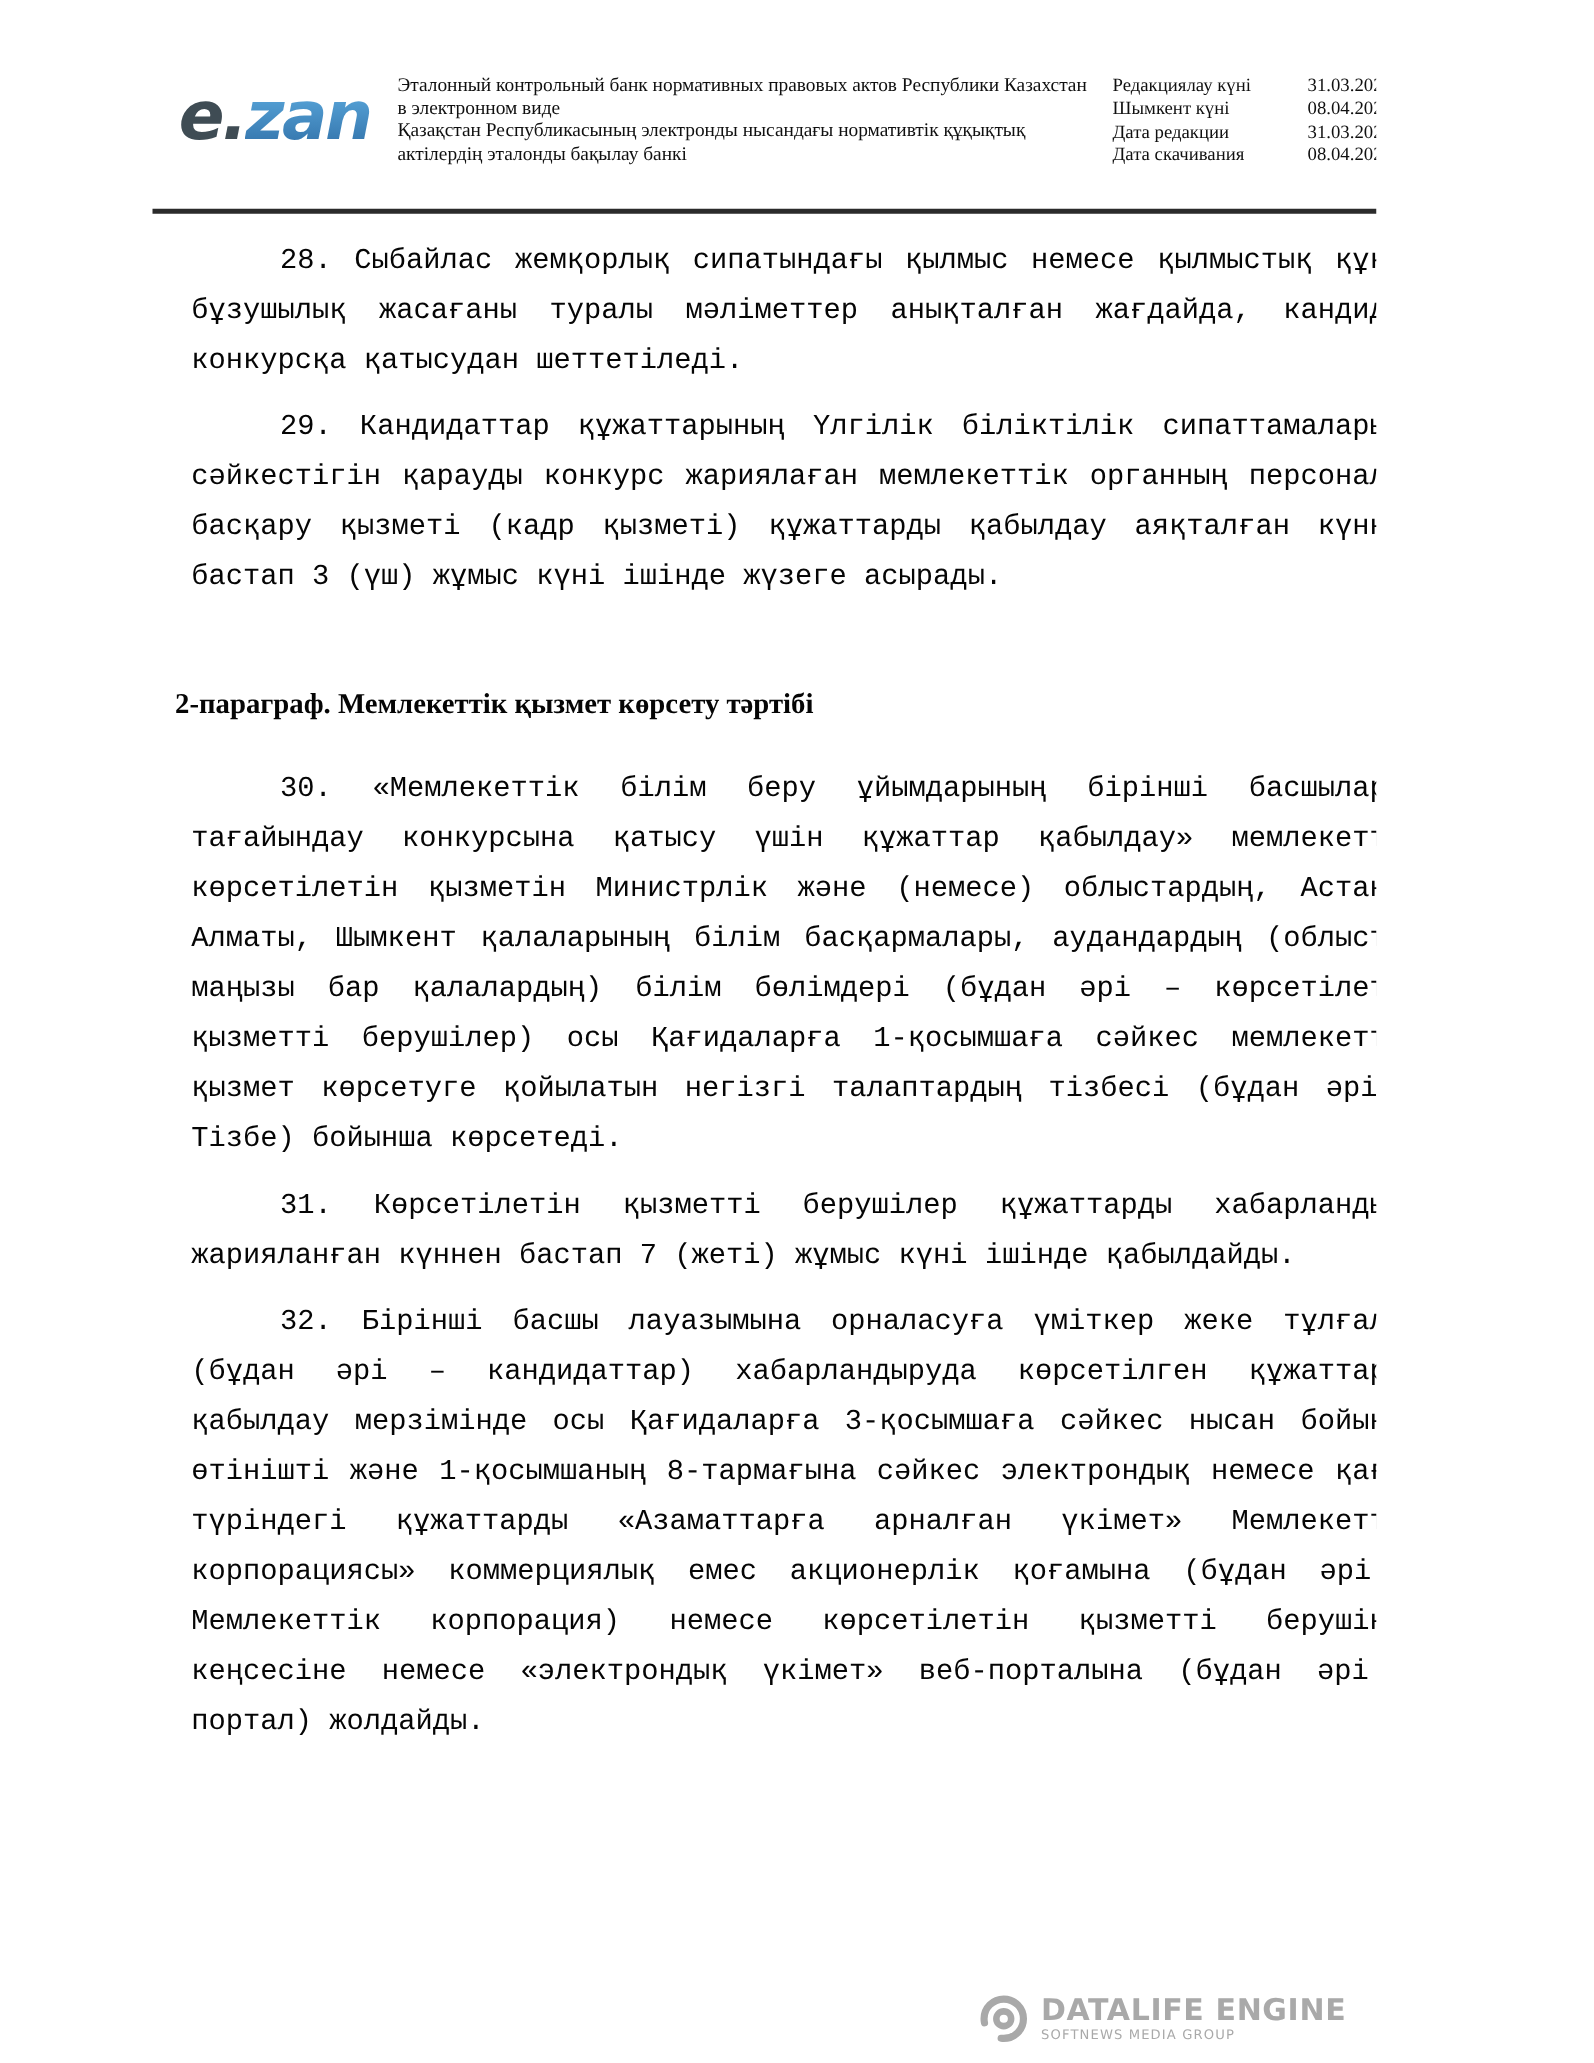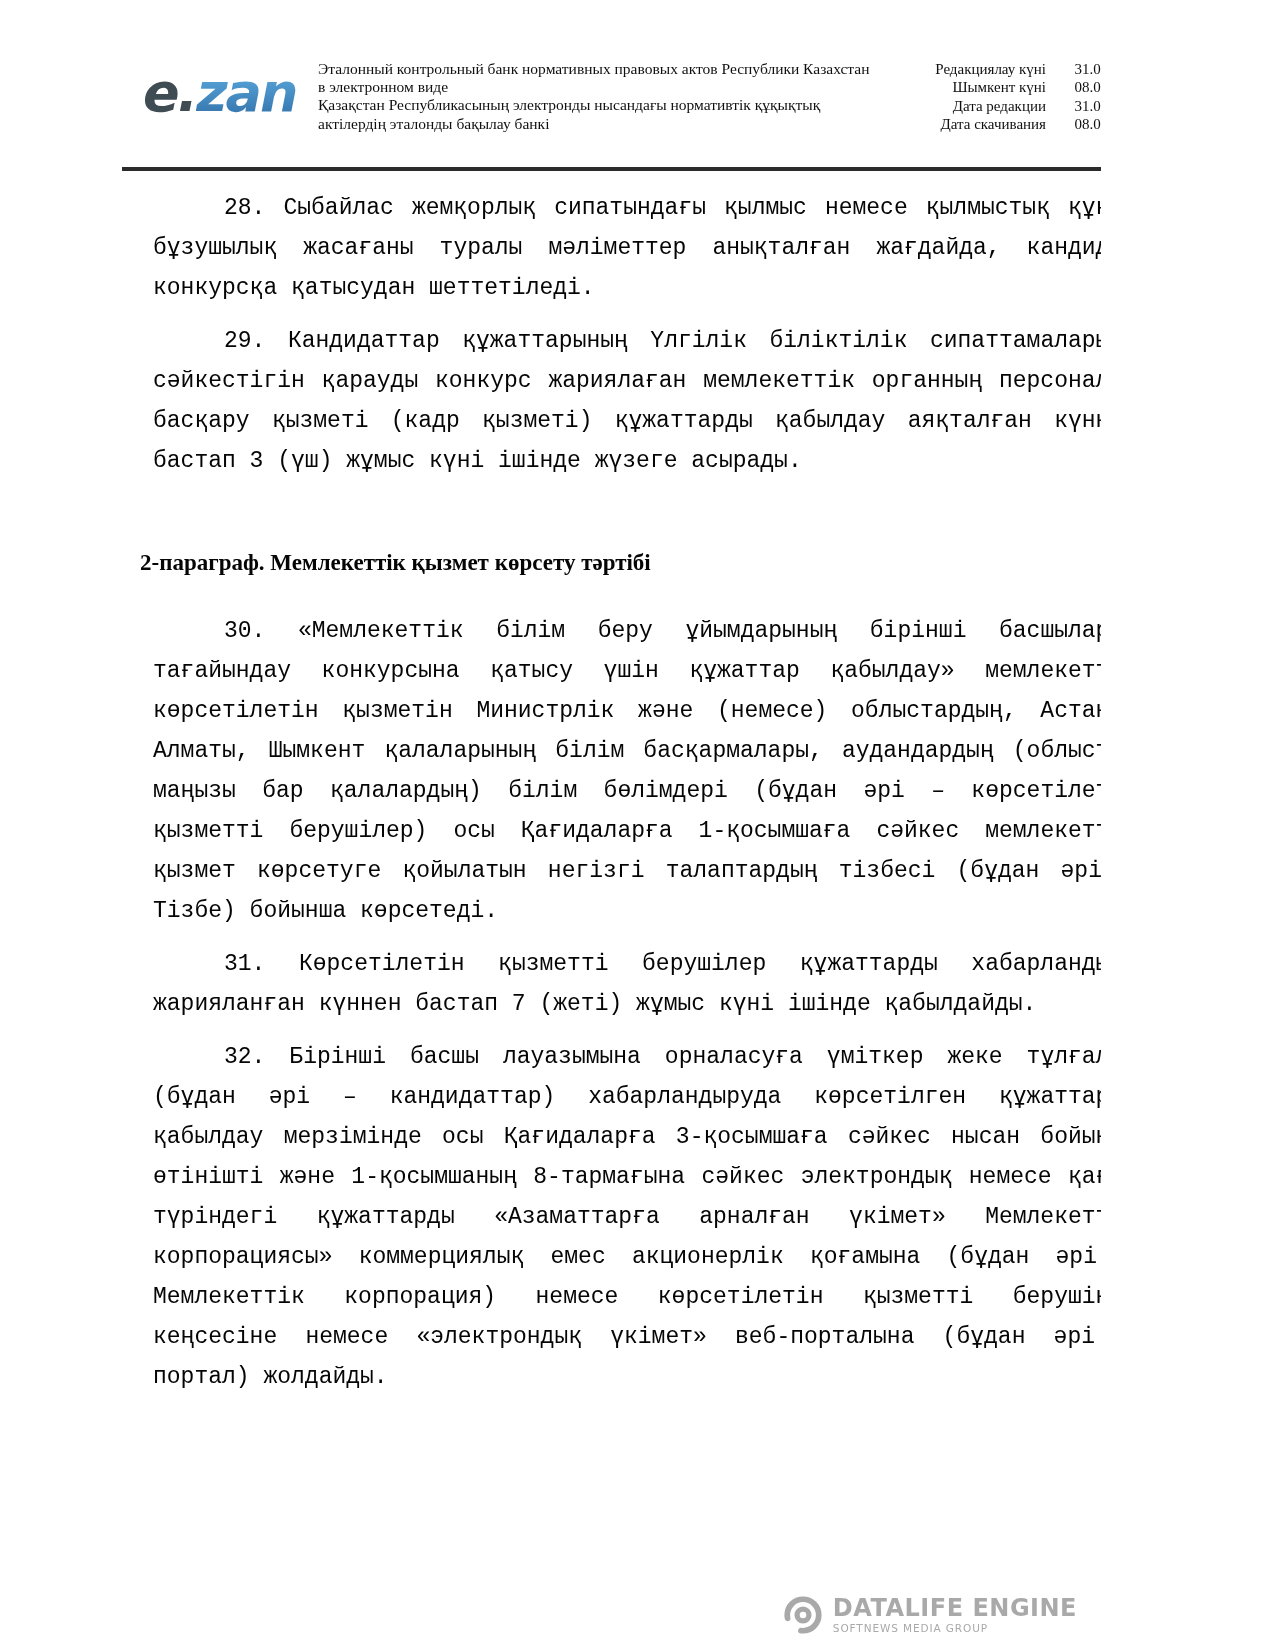--- a/index.html
+++ b/index.html
@@ -22,21 +22,21 @@
       -webkit-background-clip:text; background-clip:text;
       color:transparent; -webkit-text-fill-color:transparent;
     }
   }
   .bank-title {
     position:absolute; left:318px; top:60px; width:560px;
     font-size:15.5px; line-height:18.2px; color:#101010;
   }
   .meta {
     position:absolute; left:890px; top:60px; width:252px;
-    font-size:15px; line-height:18.4px; color:#101010;text-align:right;
+    font-size:15px; line-height:18.4px; color:#101010;
   }
   .meta-row { display:flex; }
   .meta-label { flex:0 0 156px; }
   .meta-value { flex:1; }
   .divider {
     position:absolute; left:122px; top:167px; width:1031px; height:4px;
     background:#2b2b2b;
   }
 
   

